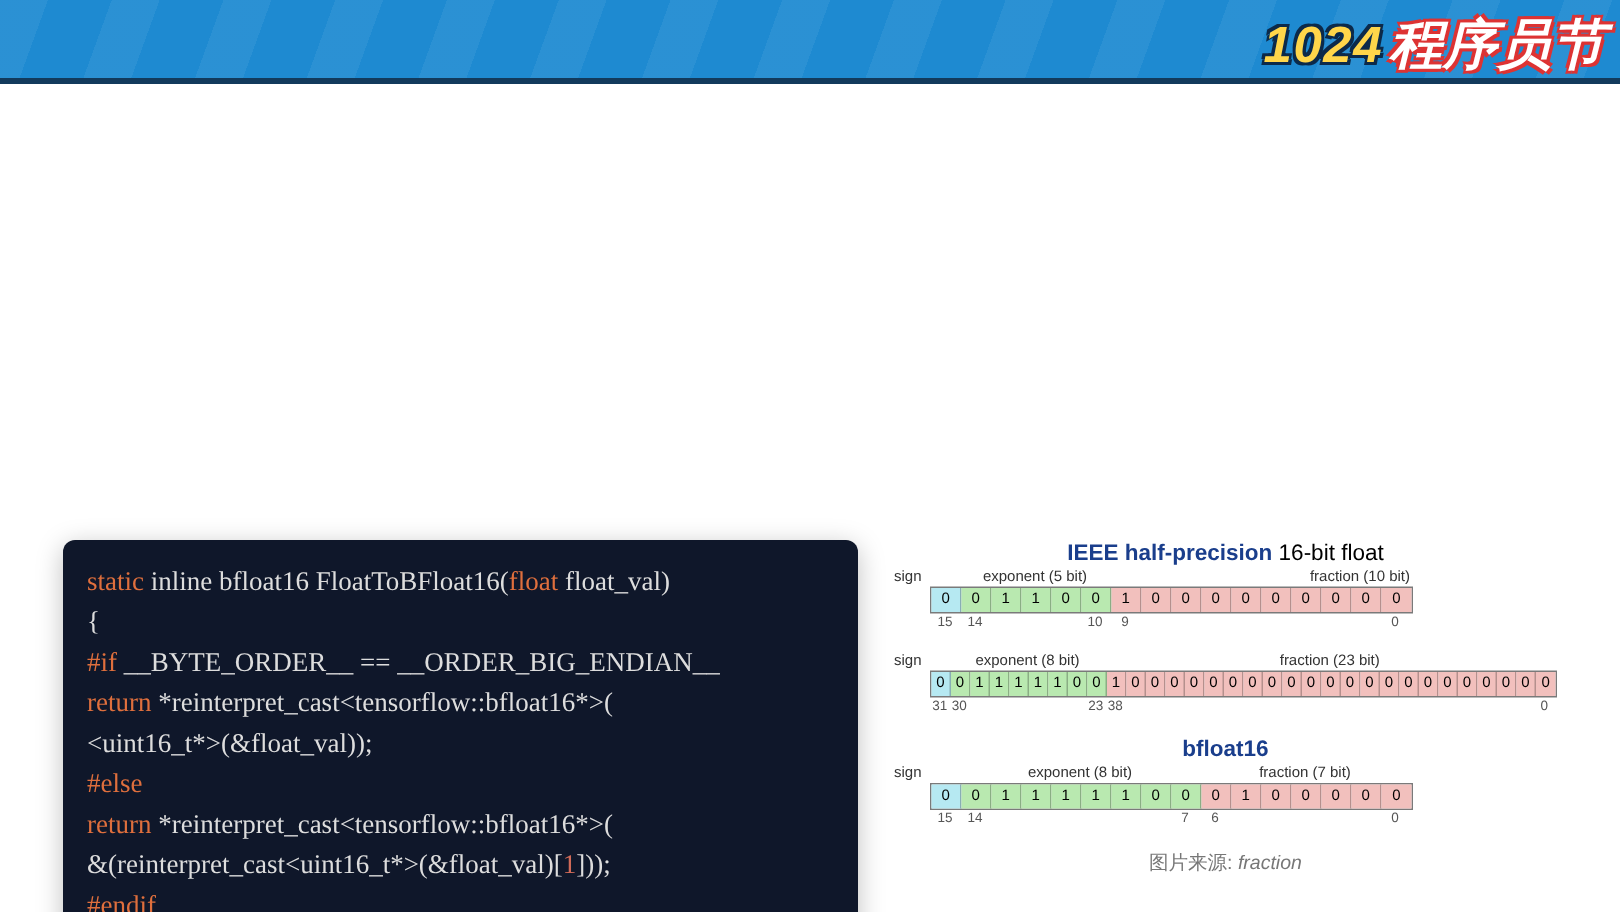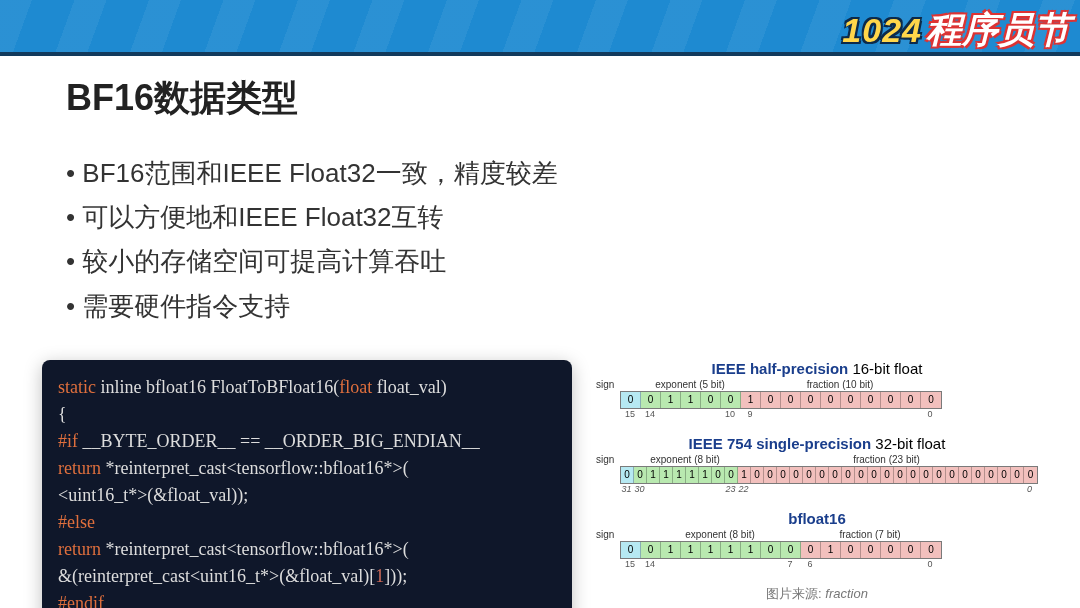--- a/index.html
+++ b/index.html
@@ -42,29 +42,20 @@
 </head>
 <body>
 
 <div class="slide">
   <div class="topband"></div>
   <div class="logo-1024">
     <span class="num">1024</span>
     <span class="txt">程序员节</span>
   </div>
 
-  <div class="body">
-    <h1>BF16数据类型</h1>
-    <ul class="points">
-      <li>BF16范围和IEEE Float32一致，精度较差</li>
-      <li>可以方便地和IEEE Float32互转</li>
-      <li>较小的存储空间可提高计算吞吐</li>
-      <li>需要硬件指令支持</li>
-    </ul>
-  </div>
 
   <div class="lower">
     <div class="codebox"><span class="kw-stor">static</span><span> inline bfloat16 FloatToBFloat16(</span><span class="kw-stor">float</span><span> float_val)</span>
 <span>{</span>
 <span class="kw-macro">#if</span><span> __BYTE_ORDER__ == __ORDER_BIG_ENDIAN__</span>
 <span class="kw-mod">return</span><span> *reinterpret_cast&lt;tensorflow::bfloat16*&gt;(</span>
 <span>&lt;uint16_t*&gt;(&amp;float_val));</span>
 <span class="kw-macro">#else</span>
 <span class="kw-mod">return</span><span> *reinterpret_cast&lt;tensorflow::bfloat16*&gt;(</span>
 <span>&amp;(reinterpret_cast&lt;uint16_t*&gt;(&amp;float_val)[</span><span class="kw-lit">1</span><span>]));</span>
@@ -73,21 +64,21 @@
 
     <div class="diagrams">
 
       <div class="diag">
         <div class="diag-title"><b>IEEE half-precision</b><span> 16-bit float</span></div>
         <div style="display:flex; align-items:flex-end;">
           <div class="signlbl" style="width:24px;">sign</div>
           <div style="flex:1;">
             <div class="diag-labels">
               <div class="lbl" style="width: 100px; margin-left: 20px;">exponent (5 bit)</div>
-              <div class="lbl" style="width: 200px;">fraction (10 bit)</div>
+              <div class="lbl" style="width: 200px; text-align: right;">fraction (10 bit)</div>
             </div>
           </div>
         </div>
         <div style="display:flex;">
           <div style="width:24px;"></div>
           <div class="bits">
               <div class="bit sign" style="width: 20px;">0</div>
               <div class="bit expo" style="width: 20px;">0</div>
               <div class="bit expo" style="width: 20px;">1</div>
               <div class="bit expo" style="width: 20px;">1</div>
@@ -111,21 +102,20 @@
               <span style="left: 10px;">15</span>
               <span style="left: 30px;">14</span>
               <span style="left: 110px;">10</span>
               <span style="left: 130px;">9</span>
               <span style="left: 310px;">0</span>
             </div>
           </div>
       </div>
 
       <div class="diag">
-        <div class="diag-title"><b>IEEE 754 single-precision</b><span> 32-bit float</span></div>
         <div style="display:flex; align-items:flex-end;">
           <div class="signlbl" style="width:24px;">sign</div>
           <div style="flex:1;">
             <div class="diag-labels">
               <div class="lbl" style="width: 104px; margin-left: 13px;">exponent (8 bit)</div>
               <div class="lbl" style="width: 299px;">fraction (23 bit)</div>
             </div>
           </div>
         </div>
         <div style="display:flex;">
@@ -160,25 +150,25 @@
               <div class="bit frac" style="width: 13px;">0</div>
               <div class="bit frac" style="width: 13px;">0</div>
               <div class="bit frac" style="width: 13px;">0</div>
               <div class="bit frac" style="width: 13px;">0</div>
               <div class="bit frac" style="width: 13px;">0</div>
               <div class="bit frac" style="width: 13px;">0</div>
             </div>
         </div>
         <div style="display:flex;">
             <div style="width:24px;"></div>
-            <div class="idx" style="width: 416px; font-style: italic;">
+            <div class="idx" style="width: 416px;">
               <span style="left: 6.5px;">31</span>
               <span style="left: 19.5px;">30</span>
               <span style="left: 110.5px;">23</span>
-              <span style="left: 123.5px;">22</span>
+              <span style="left: 123.5px;">38</span>
               <span style="left: 409.5px;">0</span>
             </div>
           </div>
       </div>
 
       <div class="diag">
         <div class="diag-title"><b>bfloat16</b></div>
         <div style="display:flex; align-items:flex-end;">
           <div class="signlbl" style="width:24px;">sign</div>
           <div style="flex:1;">

